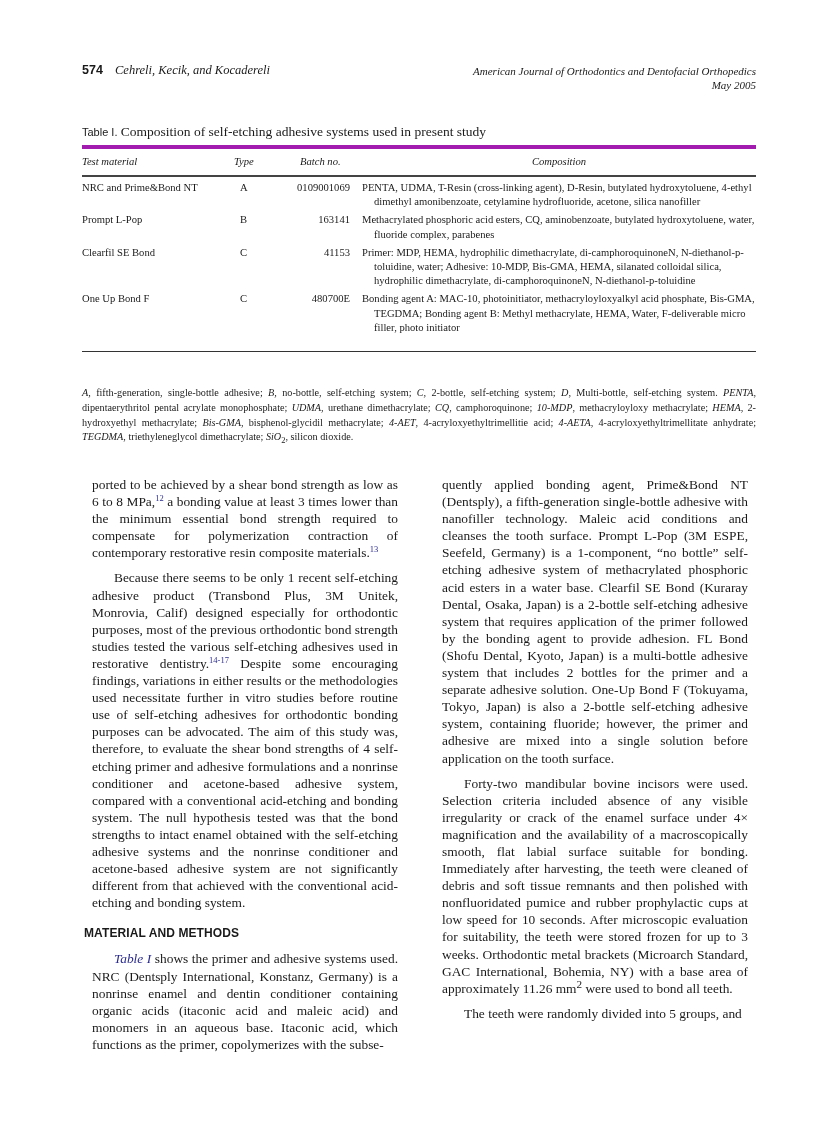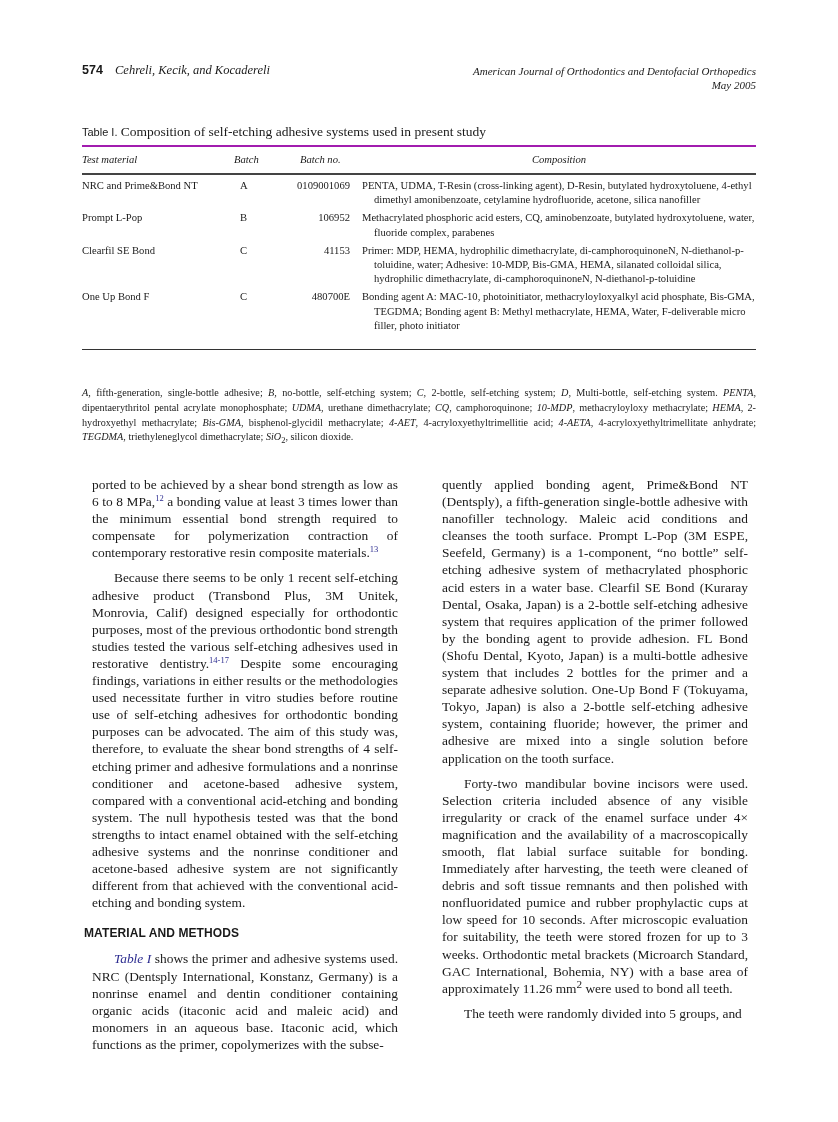--- a/index.html
+++ b/index.html
@@ -5,21 +5,21 @@
   html, body { margin: 0; padding: 0; background: #ffffff; }
   body { width: 838px; height: 1122px; position: relative; overflow: hidden;
          font-family: "Liberation Serif", "DejaVu Serif", serif; color: #1a1a1a; }
   .header { position: absolute; top: 63px; left: 82px; width: 674px; height: 40px; }
   .pageno { font-family: "Liberation Sans", "DejaVu Sans", sans-serif; font-weight: bold; font-size: 12.5px; position: absolute; left: 0; top: 0; }
   .authors { font-style: italic; font-size: 12.5px; position: absolute; left: 33px; top: 0; }
   .journal { font-style: italic; font-size: 11px; position: absolute; right: 0; top: 1px; text-align: right; line-height: 14px; }
   .tcaption { position: absolute; top: 124px; left: 82px; font-size: 13.5px; }
   .tcaption .tlabel { font-family: "Liberation Sans", "DejaVu Sans", sans-serif; font-size: 11px; }
   table.comp { position: absolute; top: 145px; left: 82px; width: 674px; border-collapse: collapse; font-size: 10.6px; line-height: 14.2px; }
-  table.comp thead tr { border-top: 2px solid #a21caf; border-bottom: 2px solid #444; }
+  table.comp thead tr { border-top: 4px solid #a21caf; border-bottom: 2px solid #444; }
   table.comp th { font-style: italic; font-weight: normal; text-align: left; padding: 5px 0 5px 0; height: 16px; }
   table.comp th.c-type { text-align: left; padding-left: 0; }
   table.comp th.c-batch { text-align: left; padding-left: 8px; }
   table.comp th.c-comp { text-align: center; }
   table.comp td { vertical-align: top; padding: 4px 0 0 0; }
   table.comp tbody tr:last-child td { padding-bottom: 16px; margin-left: 40px; }
   table.comp tbody { border-bottom: 1.5px solid #333; }
   td.c-mat { width: 152px; }
   td.c-type { width: 52px; text-align: left; padding-left: 6px !important; }
   td.c-batch { width: 58px; text-align: right; padding-right: 12px !important; }
@@ -51,38 +51,38 @@
 
 <div class="tcaption">
   <span class="tlabel">Table I.</span>
   <span>Composition of self-etching adhesive systems used in present study</span>
 </div>
 
 <table class="comp">
   <thead>
     <tr>
       <th class="c-mat">Test material</th>
-      <th class="c-type">Batch</th>
+      <th class="c-type">Type</th>
       <th class="c-batch">Batch no.</th>
       <th class="c-comp">Composition</th>
     </tr>
   </thead>
   <tbody>
     <tr>
       <td class="c-mat">NRC and Prime&amp;Bond NT</td>
       <td class="c-type">A</td>
       <td class="c-batch">0109001069</td>
       <td class="c-comp">
           <div class="hang">PENTA, UDMA, T-Resin (cross-linking agent), D-Resin, butylated hydroxytoluene, 4-ethyl dimethyl amonibenzoate, cetylamine hydrofluoride, acetone, silica nanofiller</div>
         </td>
     </tr>
     <tr>
       <td class="c-mat">Prompt L-Pop</td>
       <td class="c-type">B</td>
-      <td class="c-batch">106952</td>
+      <td class="c-batch">163141</td>
       <td class="c-comp">
           <div class="hang">Methacrylated phosphoric acid esters, CQ, aminobenzoate, butylated hydroxytoluene, water, fluoride complex, parabenes</div>
         </td>
     </tr>
     <tr>
       <td class="c-mat">Clearfil SE Bond</td>
       <td class="c-type">C</td>
       <td class="c-batch">41153</td>
       <td class="c-comp">
           <div class="hang">Primer: MDP, HEMA, hydrophilic dimethacrylate, di-camphoroquinoneN, N-diethanol-p-toluidine, water; Adhesive: 10-MDP, Bis-GMA, HEMA, silanated colloidal silica, hydrophilic dimethacrylate, di-camphoroquinoneN, N-diethanol-p-toluidine</div>

